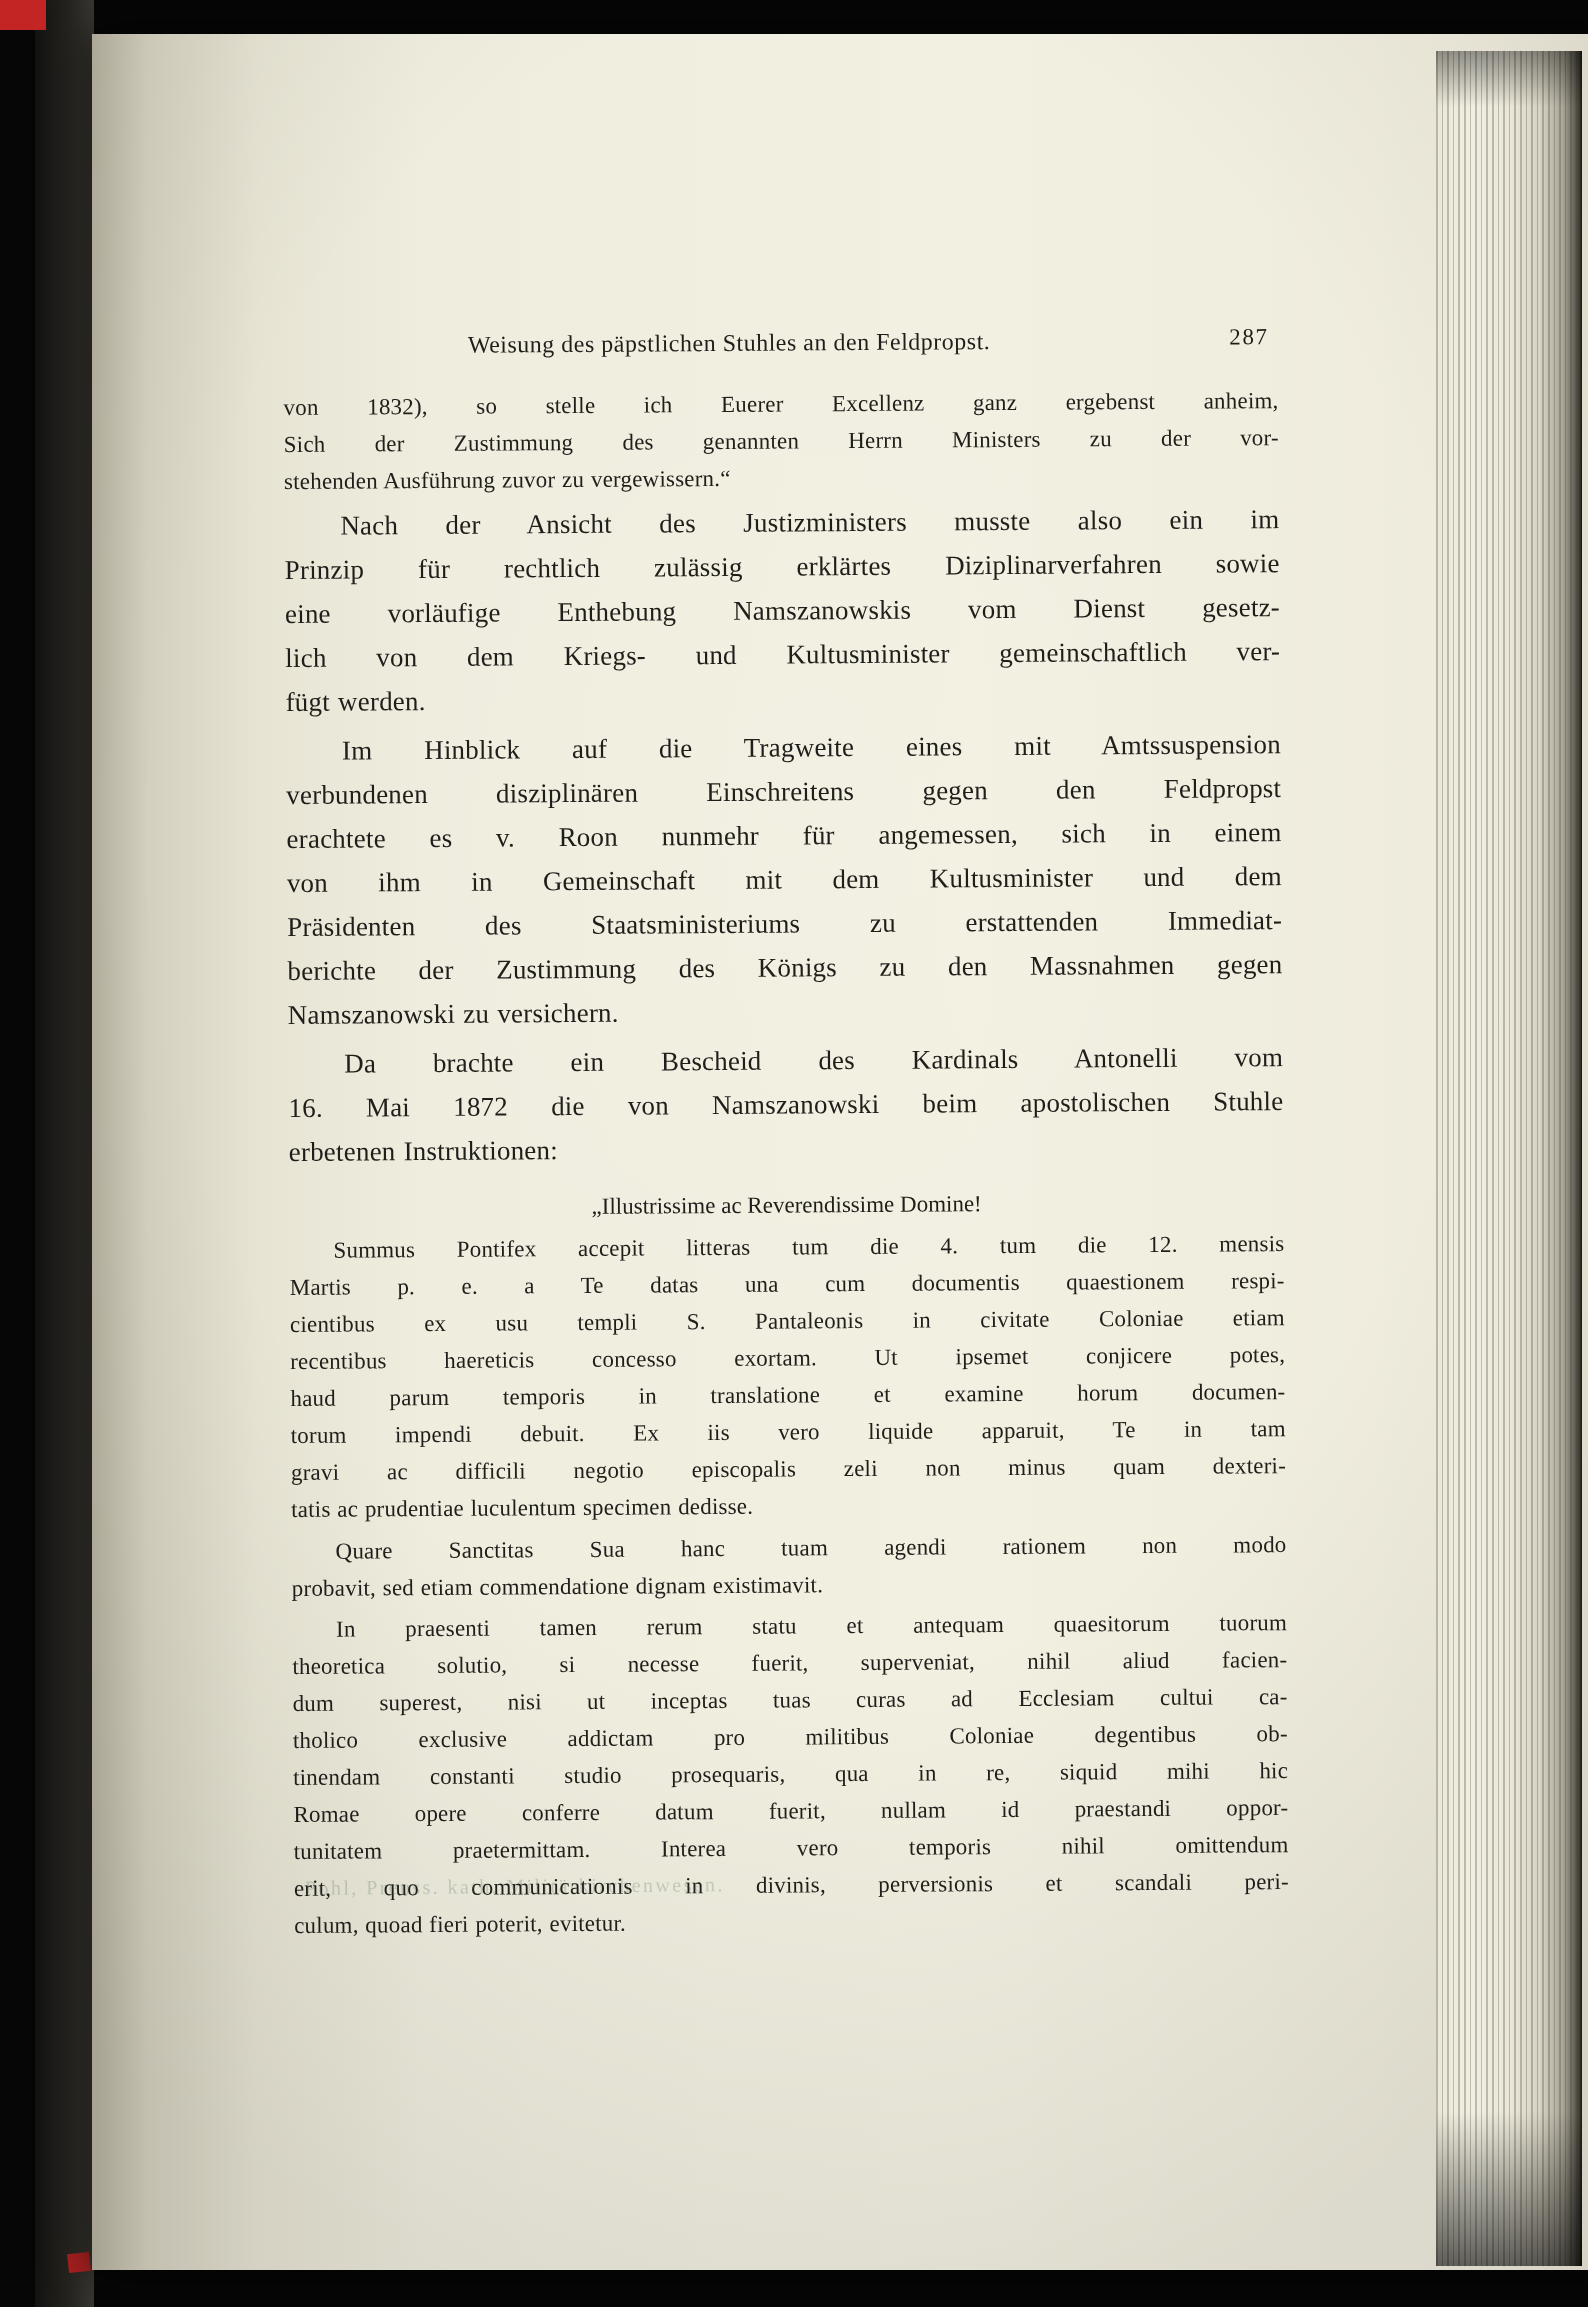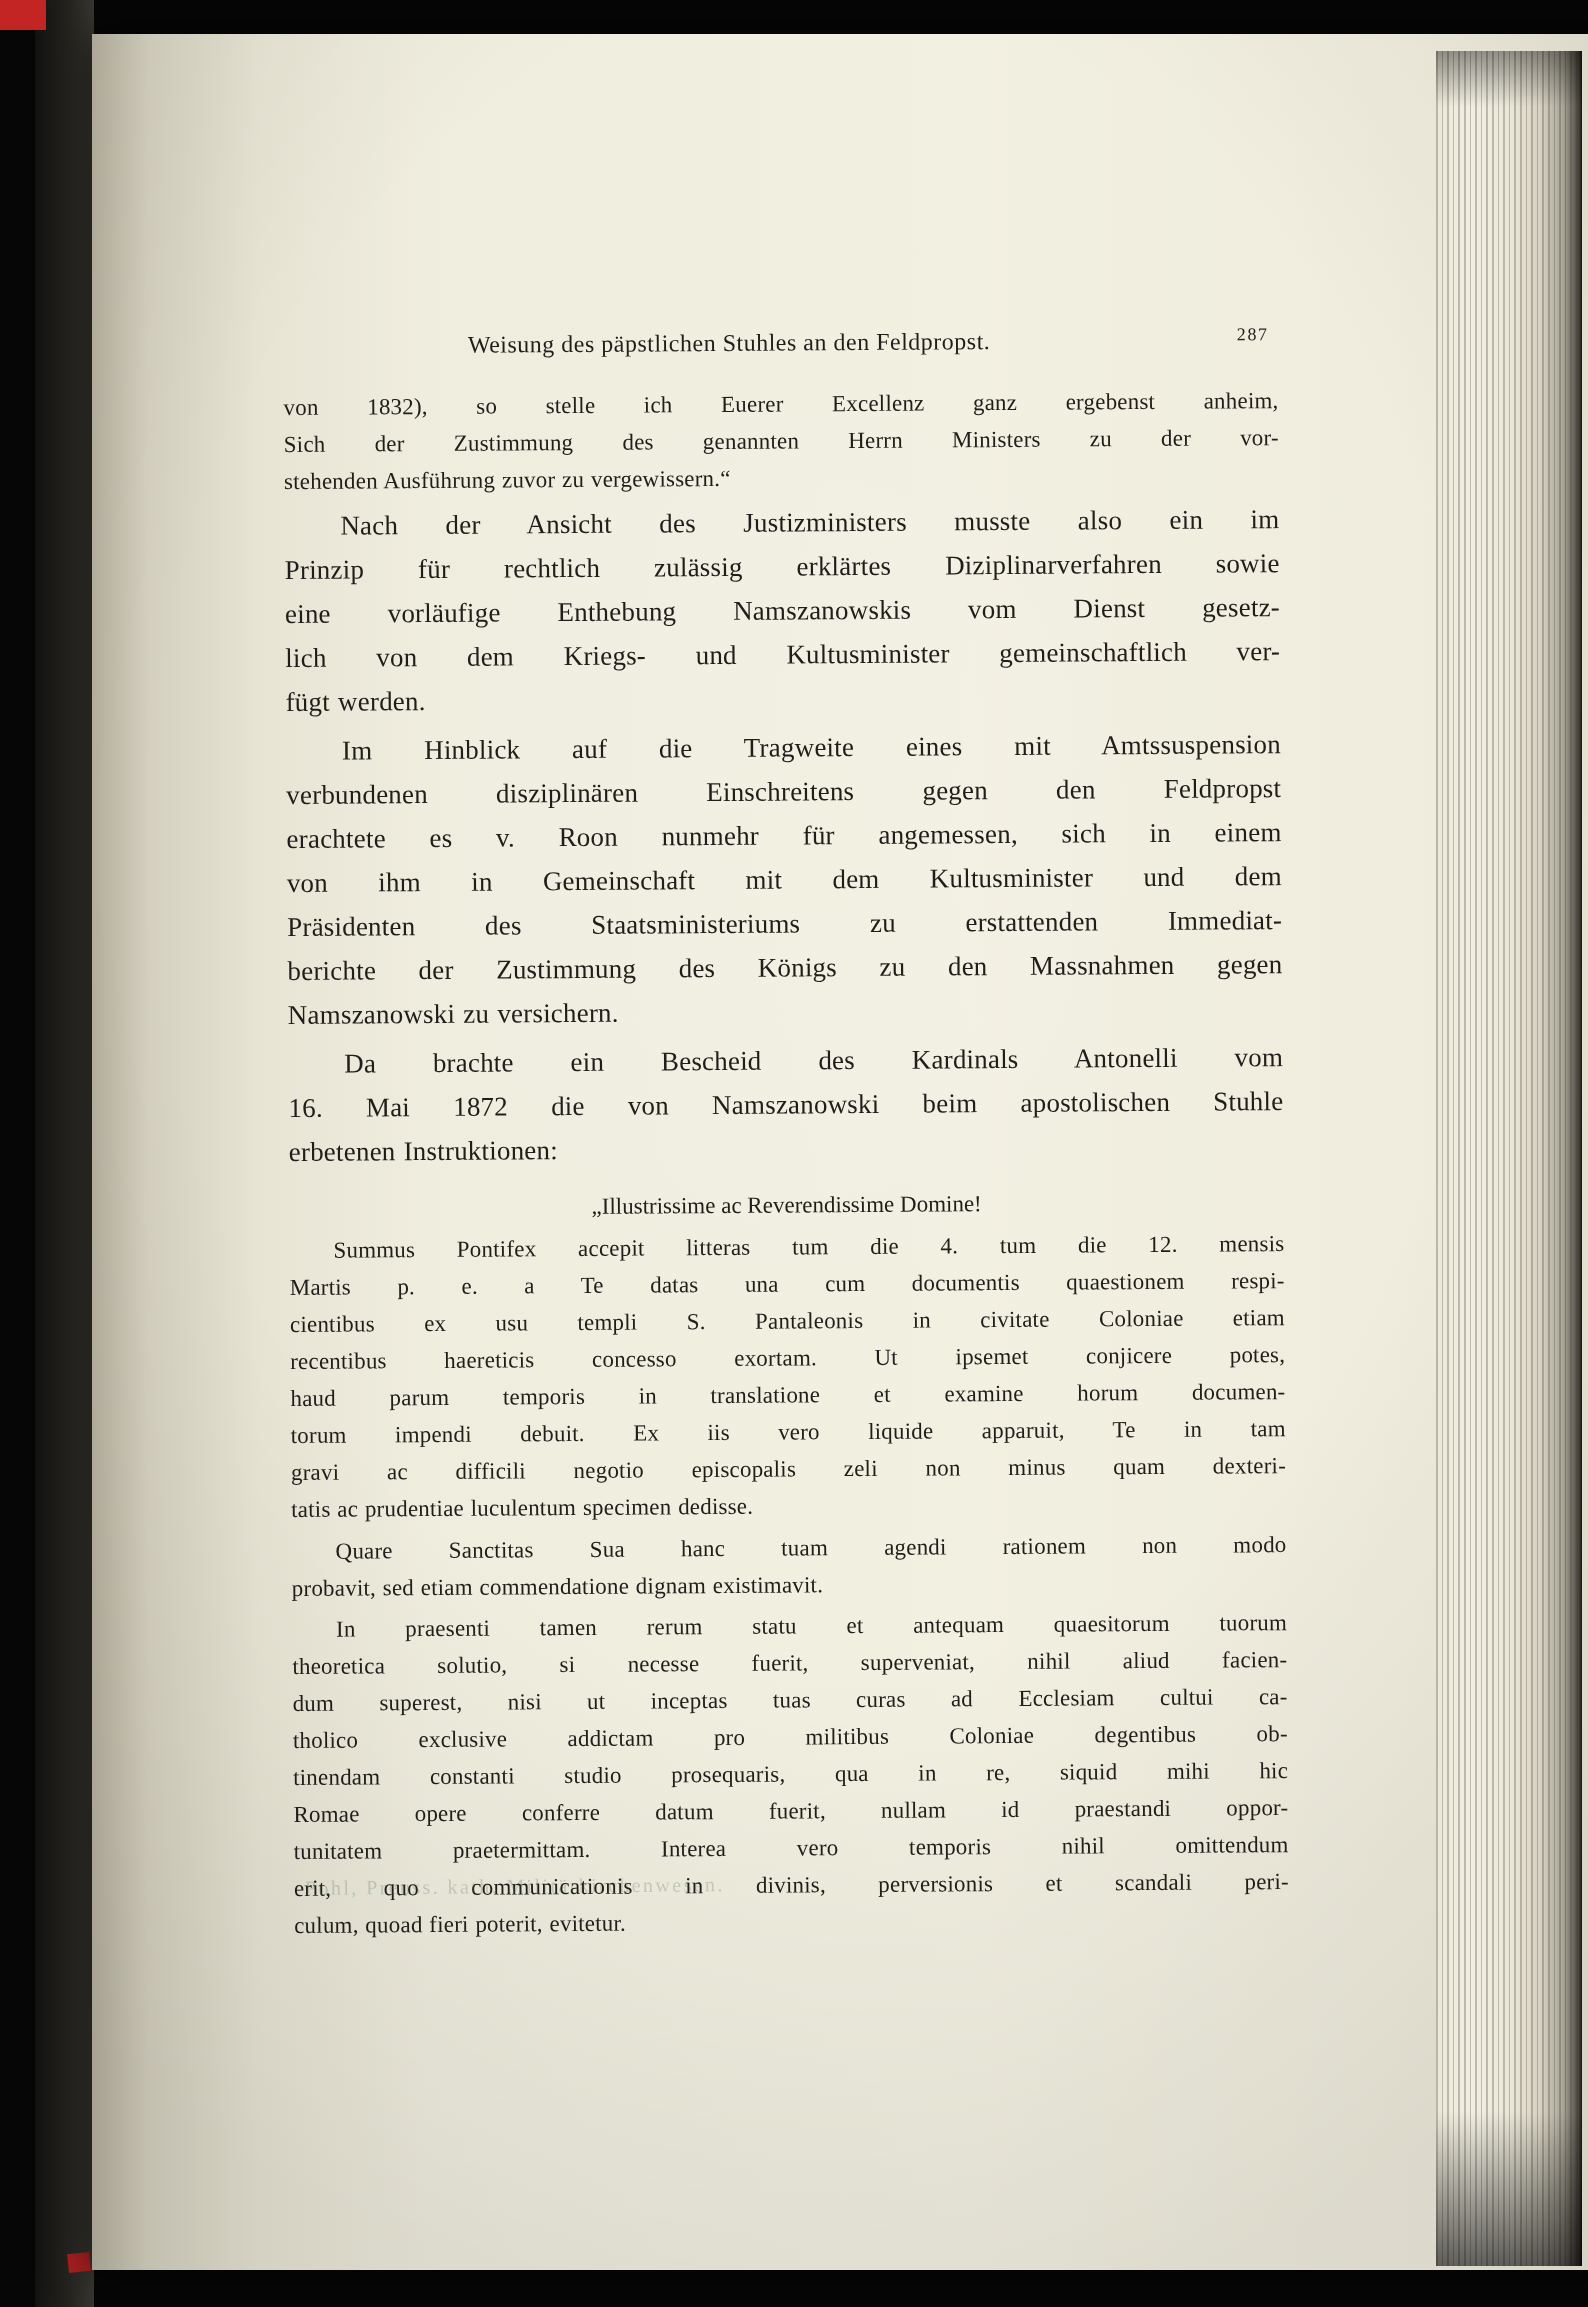--- a/index.html
+++ b/index.html
@@ -53,21 +53,21 @@
     transform:rotate(-0.4deg);
     transform-origin:left top;
   }
   .page-header { position:relative; height:37px; margin-bottom:20.7px; }
   .page-header .title {
     position:absolute; left:32px; right:135px; top:1.6px;
     text-align:center; font-size:24px; letter-spacing:0.5px; white-space:nowrap;
   }
   .page-header .pagenum {
     position:absolute; right:9.5px; top:0;
-    font-size:18px; letter-spacing:1.6px;
+    font-size:23px; letter-spacing:1.6px;
   }
 
   .paragraph { margin-top:4.8px; }
   .paragraph:first-of-type { margin-top:0; }
   .paragraph.body  { font-size:27px; line-height:44px; letter-spacing:0.2px; word-spacing:1.2px; }
   .paragraph.quote { font-size:23px; line-height:37px; letter-spacing:0.2px; word-spacing:0.8px; }
   .paragraph.salutation { font-size:23px; line-height:37px; margin-top:16px; }
 
   .line { text-align:justify; text-align-last:justify; }
   .line.last { text-align-last:left; }

